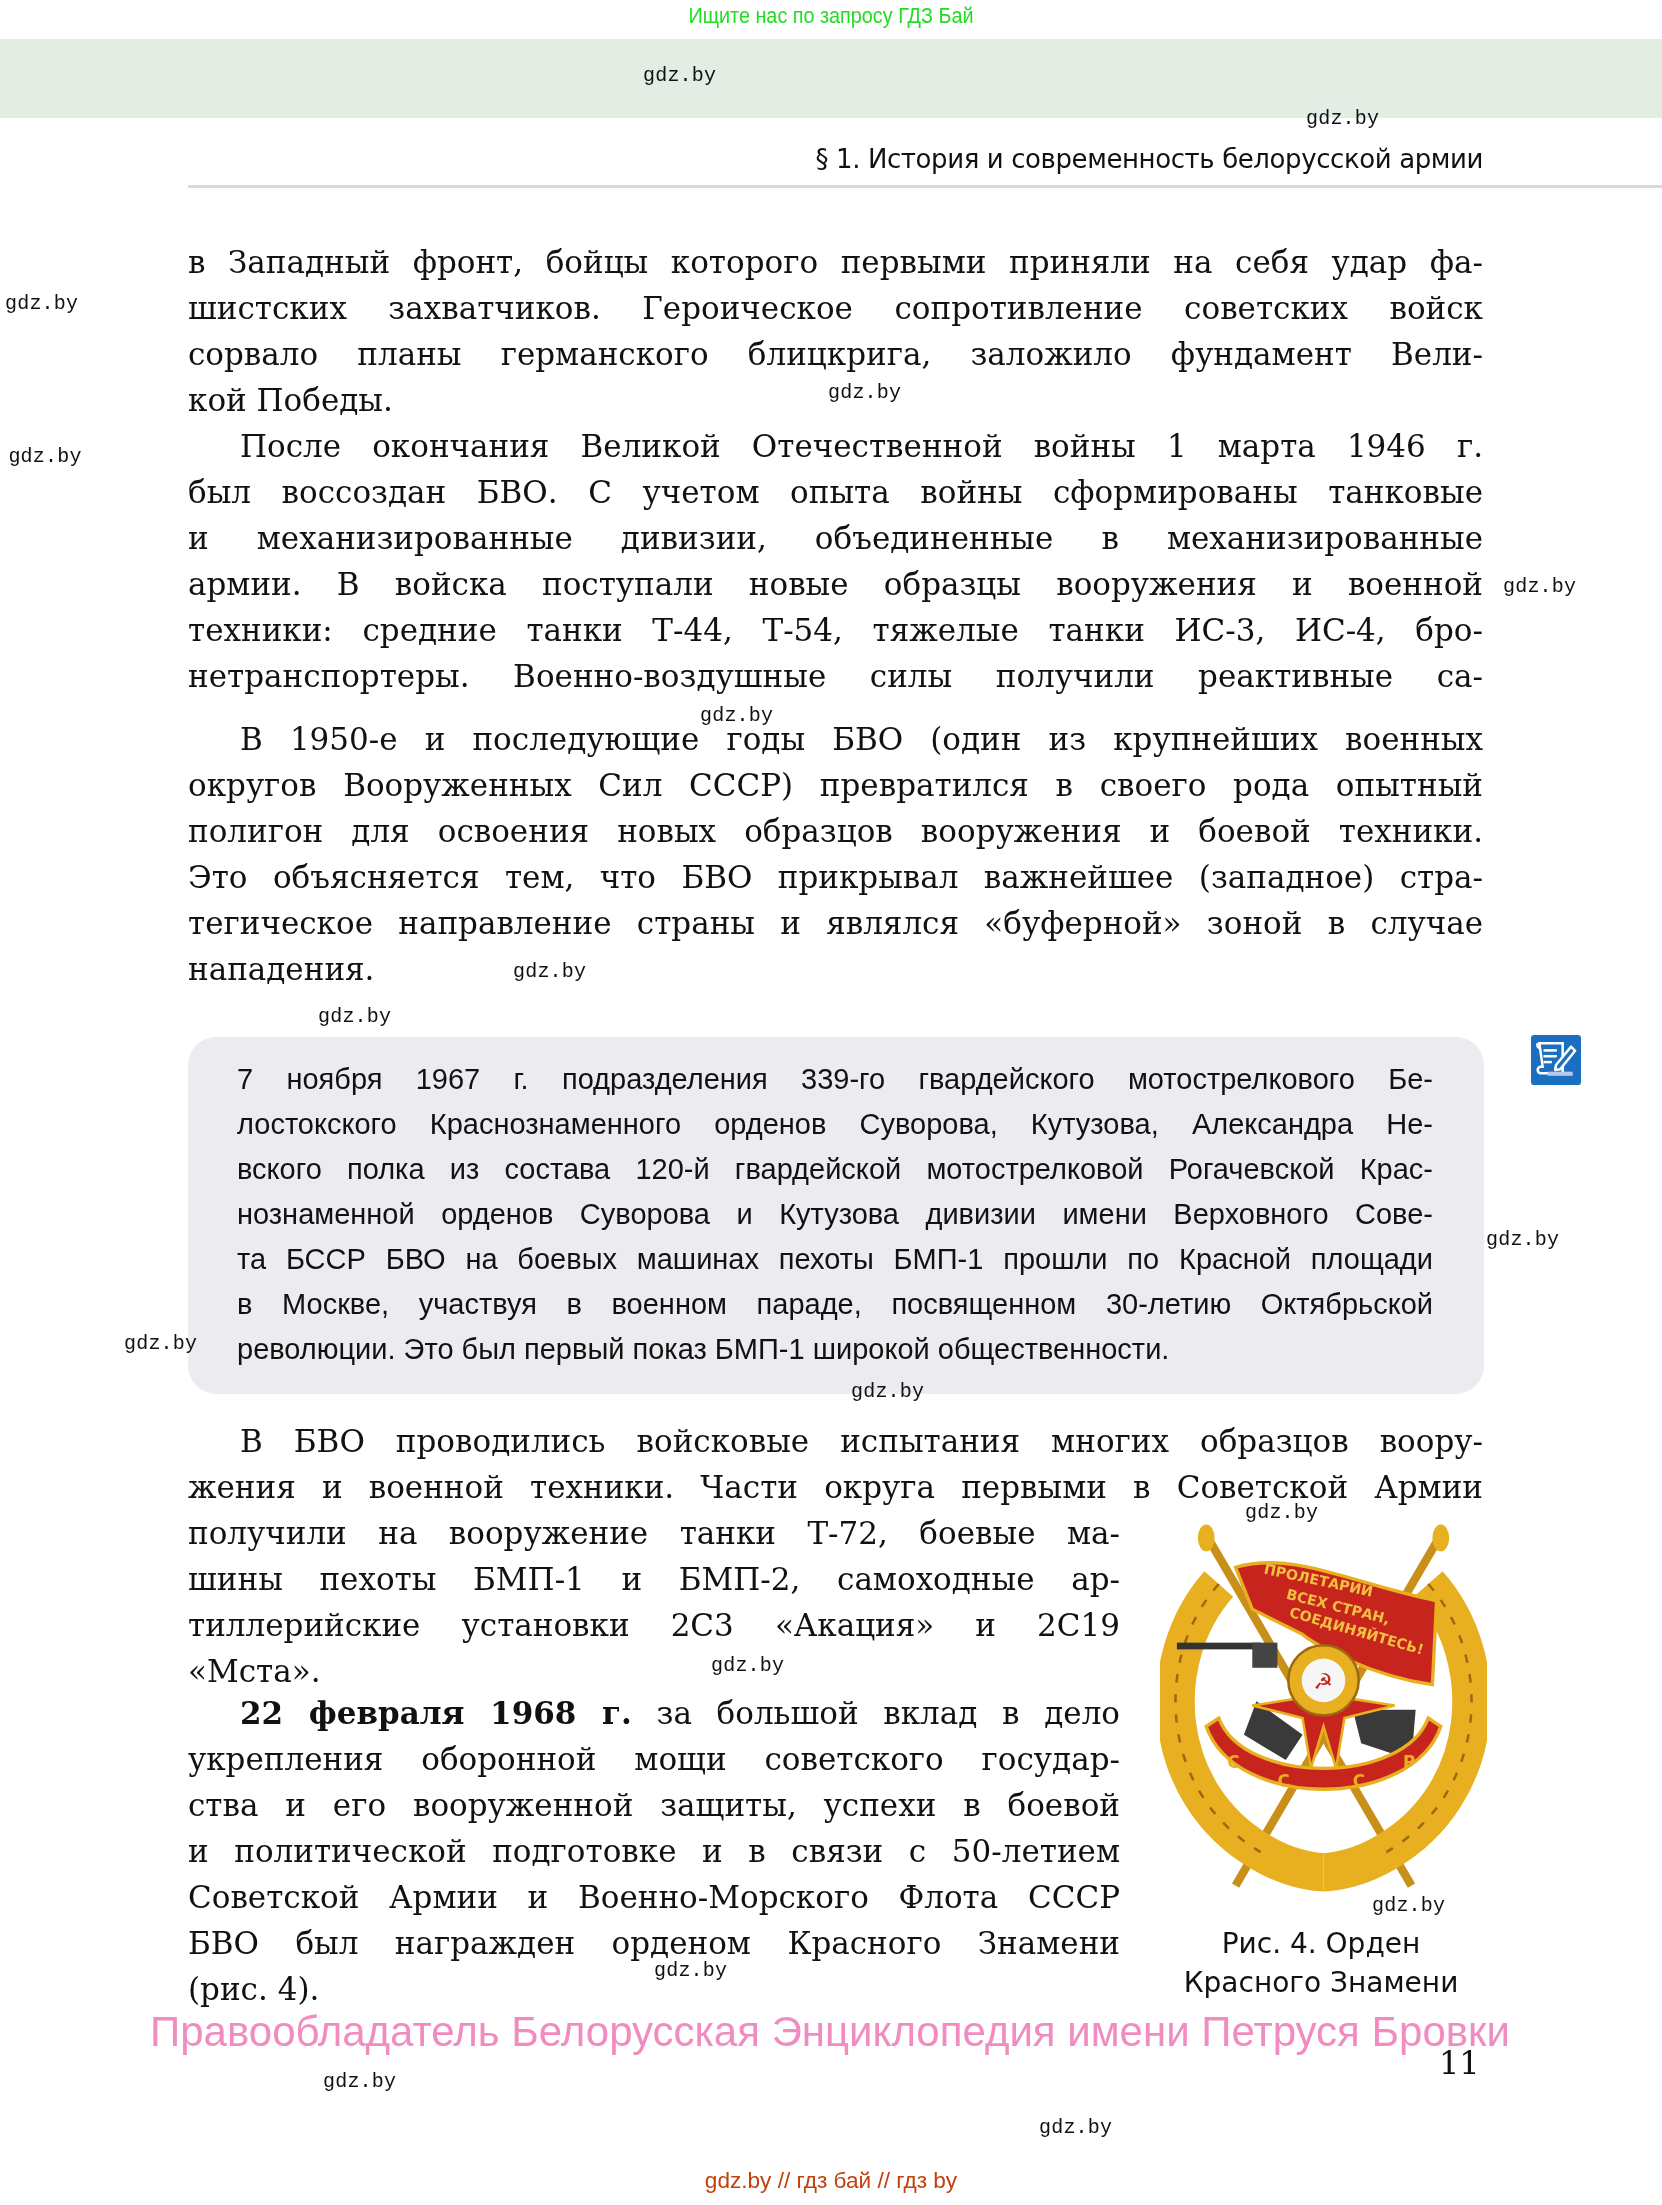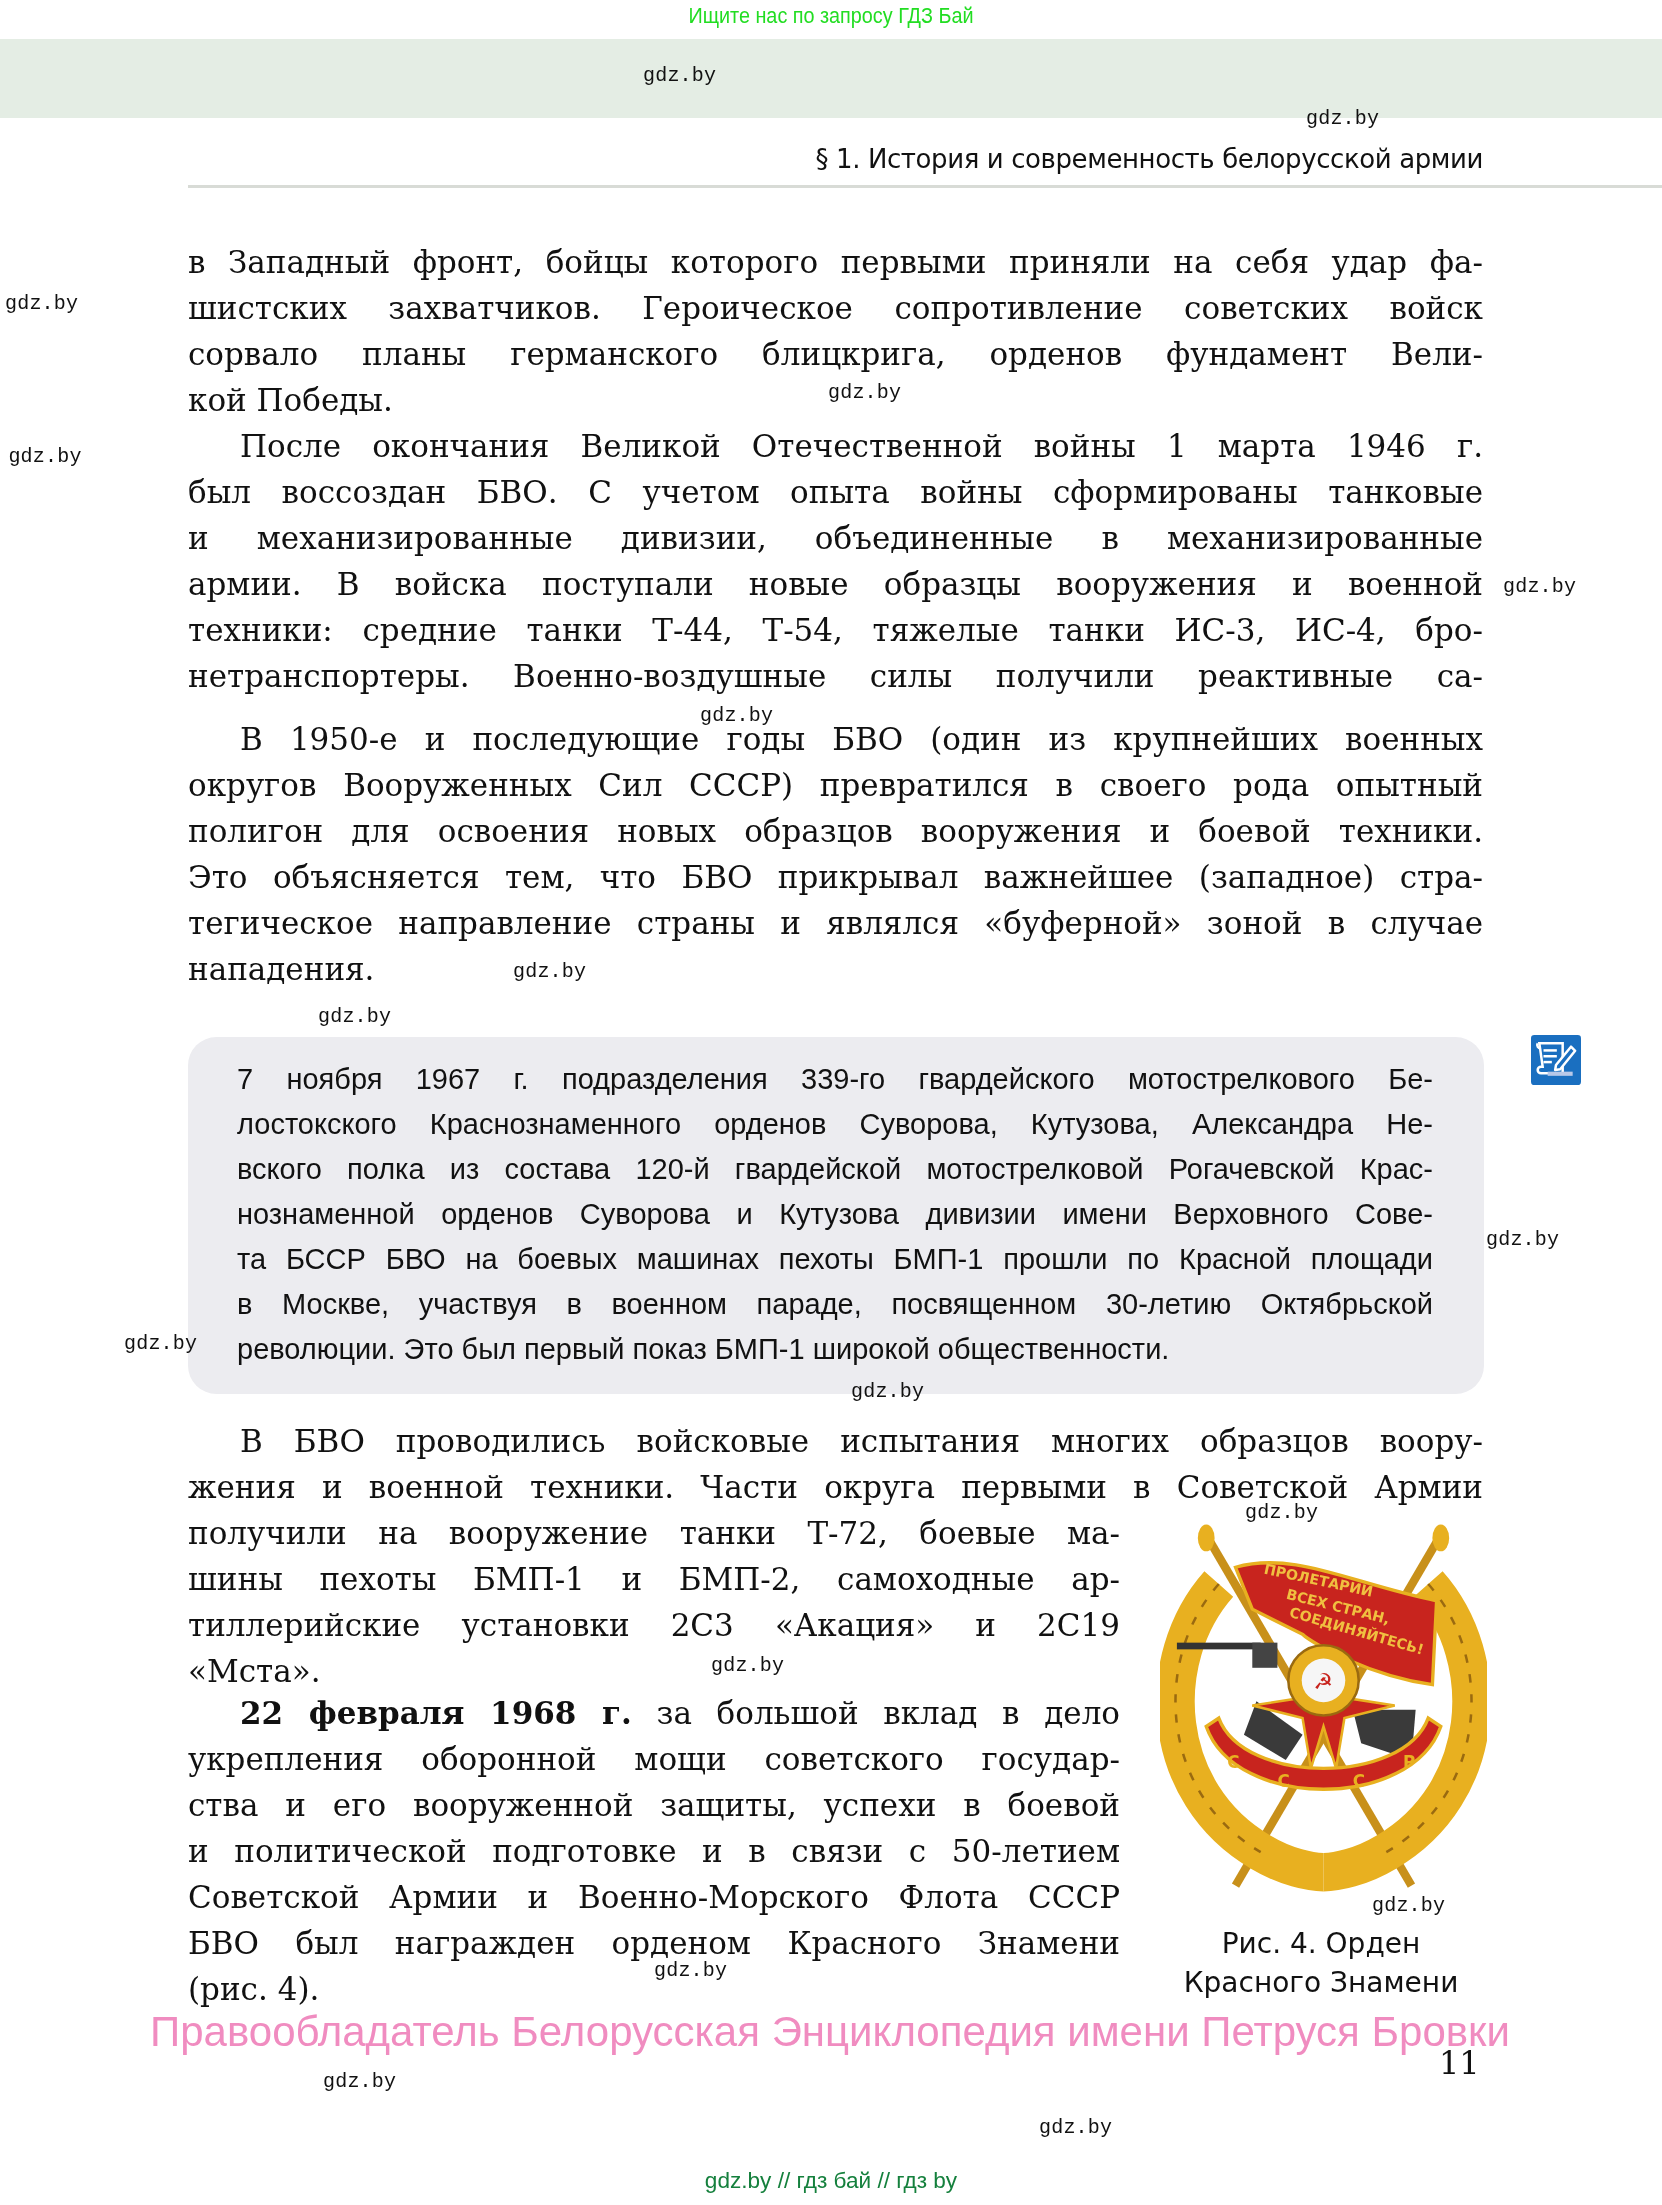--- a/index.html
+++ b/index.html
@@ -14,38 +14,38 @@
   .line.last { text-align-last:left; }
   .callout { position:absolute; left:188px; top:1037px; width:1296px; height:357px; background:#ececf0; border-radius:28.5px; }
   .callout-text { position:absolute; left:237px; top:1057px; width:1196px; font-family:Liberation Sans, sans-serif; font-size:29px; line-height:45px; color:#111; }
   .cline { display:block; white-space:nowrap; text-align:justify; text-align-last:justify; height:45px; }
   .cline.last { text-align-last:left; }
   .note-icon { position:absolute; left:1531px; top:1035px; width:50px; height:50px; }
   .medal { position:absolute; left:1160px; top:1517px; width:327px; height:382px; }
   .caption { position:absolute; left:1156px; top:1924px; width:330px; text-align:center; font-family:"DejaVu Sans", sans-serif; font-size:28px; line-height:39px; color:#111; }
   .copyright { position:absolute; left:147px; top:2008px; width:1366px; text-align:center; font-family:"Liberation Sans", sans-serif; font-size:42px; color:#f08cc0; white-space:nowrap; }
   .page-num { position:absolute; left:1439px; top:2044px; font-family:"DejaVu Serif", serif; font-size:32px; color:#111; }
-  .footer-links { position:absolute; top:2168px; left:0; width:1662px; text-align:center; font-family:"Liberation Sans", sans-serif; font-size:22.6px; color:#15803d; }
+  .footer-links { position:absolute; top:2168px; left:0; width:1662px; text-align:center; font-family:"Liberation Sans", sans-serif; font-size:22.6px; color:#c2410c; }
   b.bold { font-weight:bold; }
 </style>
 </head>
 <body>
 
 <div class="promo-top">Ищите нас по запросу ГДЗ Бай</div>
 
 <div class="band"></div>
 <div class="wm" style="left:643px; top:64px;">gdz.by</div>
 <div class="wm" style="left:1306px; top:107px;">gdz.by</div>
 <div class="running-head">§ 1. История и современность белорусской армии</div>
 <div class="rule"></div>
 
 <div class="body-text" style="top:239px;">
   <span class="line">в Западный фронт, бойцы которого первыми приняли на себя удар фа-</span>
   <span class="line">шистских захватчиков. Героическое сопротивление советских войск</span>
-  <span class="line">сорвало планы германского блицкрига, орденов фундамент Вели-</span>
+  <span class="line">сорвало планы германского блицкрига, заложило фундамент Вели-</span>
   <span class="line last">кой Победы.</span>
 </div>
 
 <div class="body-text" style="top:423px;">
   <span class="line" style="padding-left:52px;">После окончания Великой Отечественной войны 1 марта 1946 г.</span>
   <span class="line">был воссоздан БВО. С учетом опыта войны сформированы танковые</span>
   <span class="line">и механизированные дивизии, объединенные в механизированные</span>
   <span class="line">армии. В войска поступали новые образцы вооружения и военной</span>
   <span class="line">техники: средние танки Т-44, Т-54, тяжелые танки ИС-3, ИС-4, бро-</span>
   <span class="line">нетранспортеры. Военно-воздушные силы получили реактивные са-</span>

